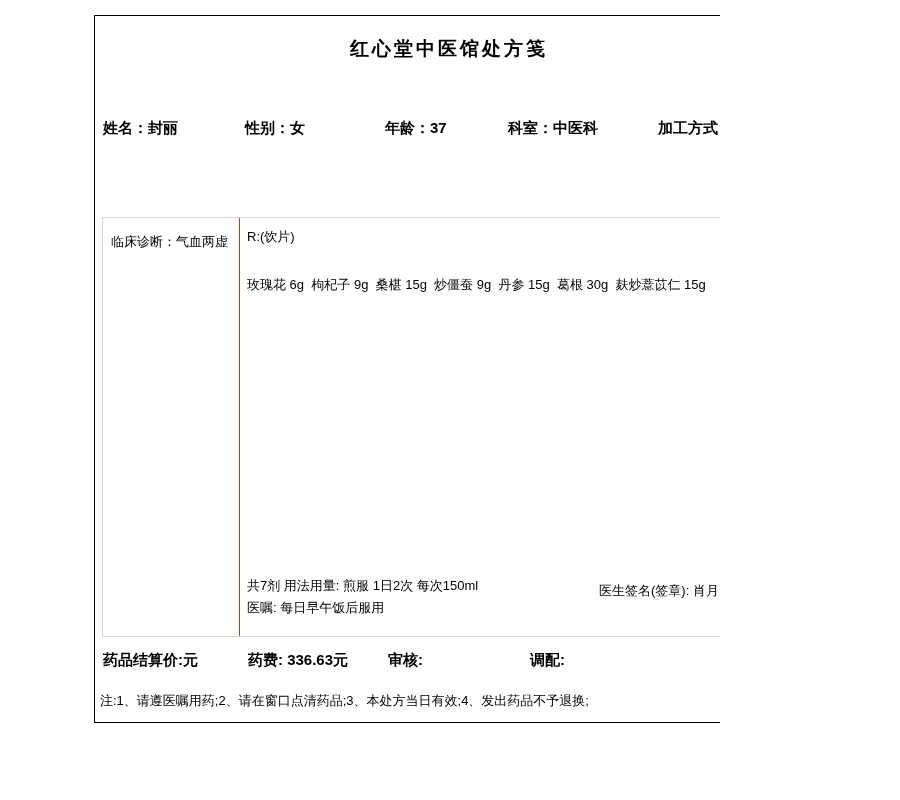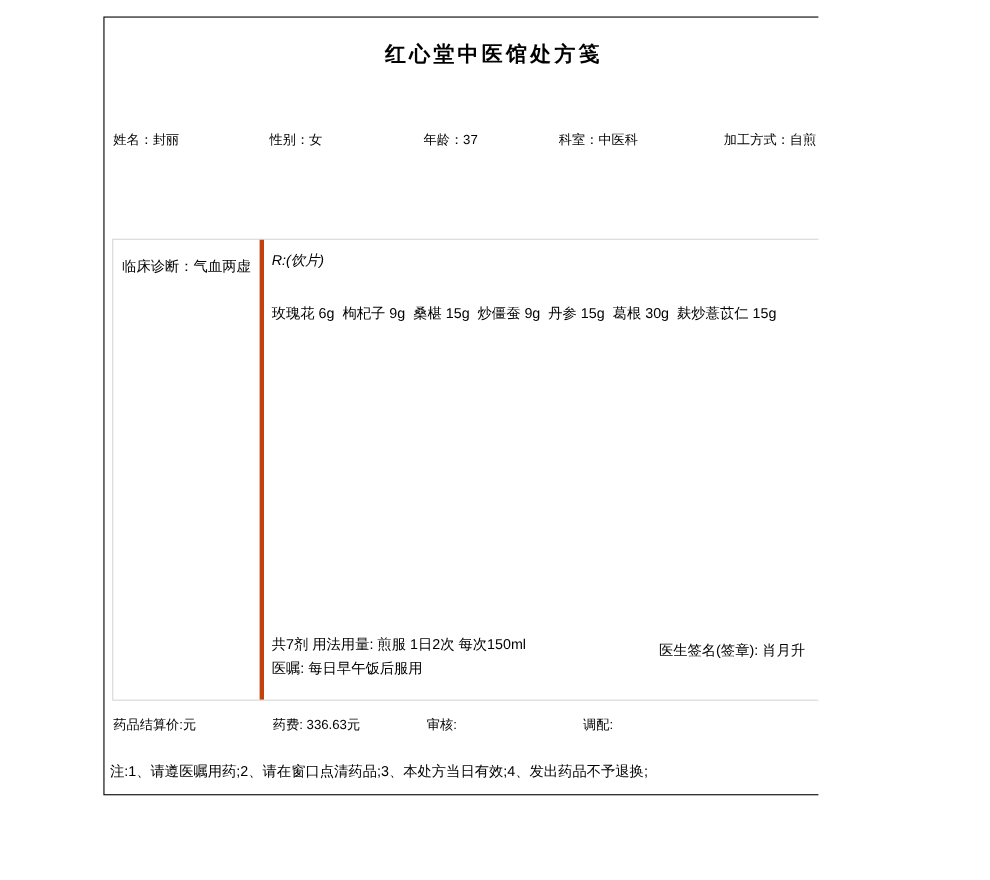--- a/index.html
+++ b/index.html
@@ -10,21 +10,20 @@
     background: #ffffff;
     font-family: "Liberation Sans", sans-serif;
     color: #000000;
   }
   .canvas {
     position: relative;
     width: 720px;
     height: 800px;
     background: #ffffff;
     overflow: hidden;
-    padding-left: 24px;
   }
   .frame {
     position: absolute;
     left: 94px;
     top: 15px;
     width: 708px;
     height: 706px;
     border: 1px solid #000000;
     background: #ffffff;
   }
@@ -37,21 +36,22 @@
     font-size: 19px;
     font-weight: bold;
     letter-spacing: 3px;
     white-space: pre;
   }
   .info-row, .footer-row {
     position: absolute;
     left: 0;
     width: 100%;
     height: 17px;
-    font-size: 12px;
+    font-size: 15px;
+    font-weight: bold;
   }
   #row1 { top: 103px; }
   #row2 { top: 136px; }
   #frow1 { top: 635px; }
   #frow2 { top: 656px; }
   .field { position: absolute; top: 0; white-space: pre; }
   #row1 .field:nth-child(1) { left: 8px; }
   #row1 .field:nth-child(2) { left: 150px; }
   #row1 .field:nth-child(3) { left: 290px; }
   #row1 .field:nth-child(4) { left: 413px; }
@@ -74,33 +74,33 @@
     border: 1px solid #d6d6d6;
     box-sizing: border-box;
     font-size: 13px;
   }
   .diag-cell {
     position: absolute;
     left: 0;
     top: 0;
     width: 137px;
     height: 100%;
-    border-right: 4px solid #c2410c;
+    border-right: 1px solid #c2410c;
     box-sizing: border-box;
     padding: 15px 8px 0 8px;
     white-space: pre-wrap;
   }
   .rx-cell {
     position: absolute;
     left: 138px;
     top: 0;
     right: 0;
     height: 100%;
   }
-  .rx-header { position: absolute; left: 6px; top: 10px; white-space: pre; font-style: italic; }
+  .rx-header { position: absolute; left: 6px; top: 10px; white-space: pre; }
   .herb-line { position: absolute; left: 6px; white-space: pre; }
   .herb-1 { top: 58px; }
   .herb-2 { top: 106px; }
   .usage { position: absolute; left: 6px; top: 359px; white-space: pre; }
   .doctor-sign { position: absolute; left: 358px; top: 364px; white-space: pre; }
   .advice { position: absolute; left: 6px; top: 381px; white-space: pre; }
   .note {
     position: absolute;
     left: 5px;
     top: 676px;

